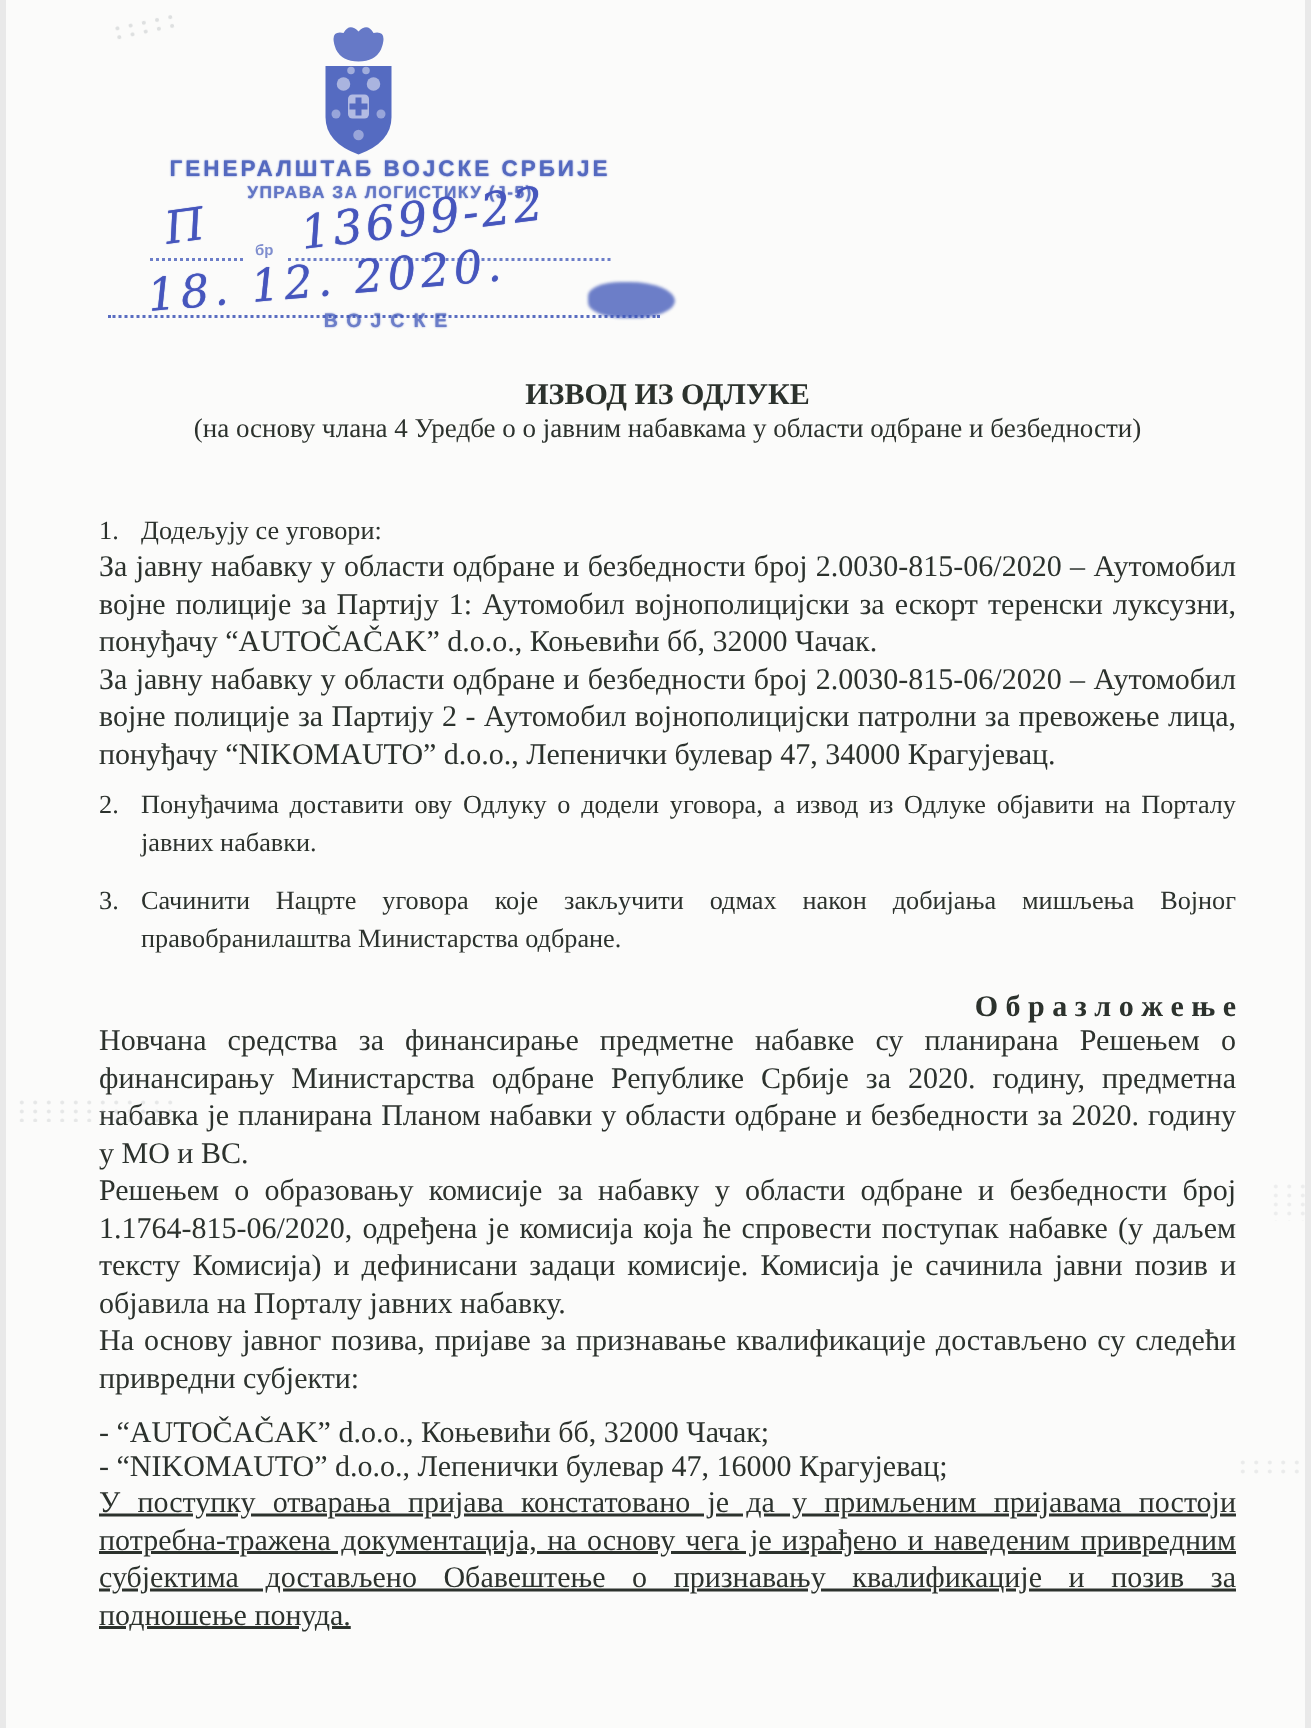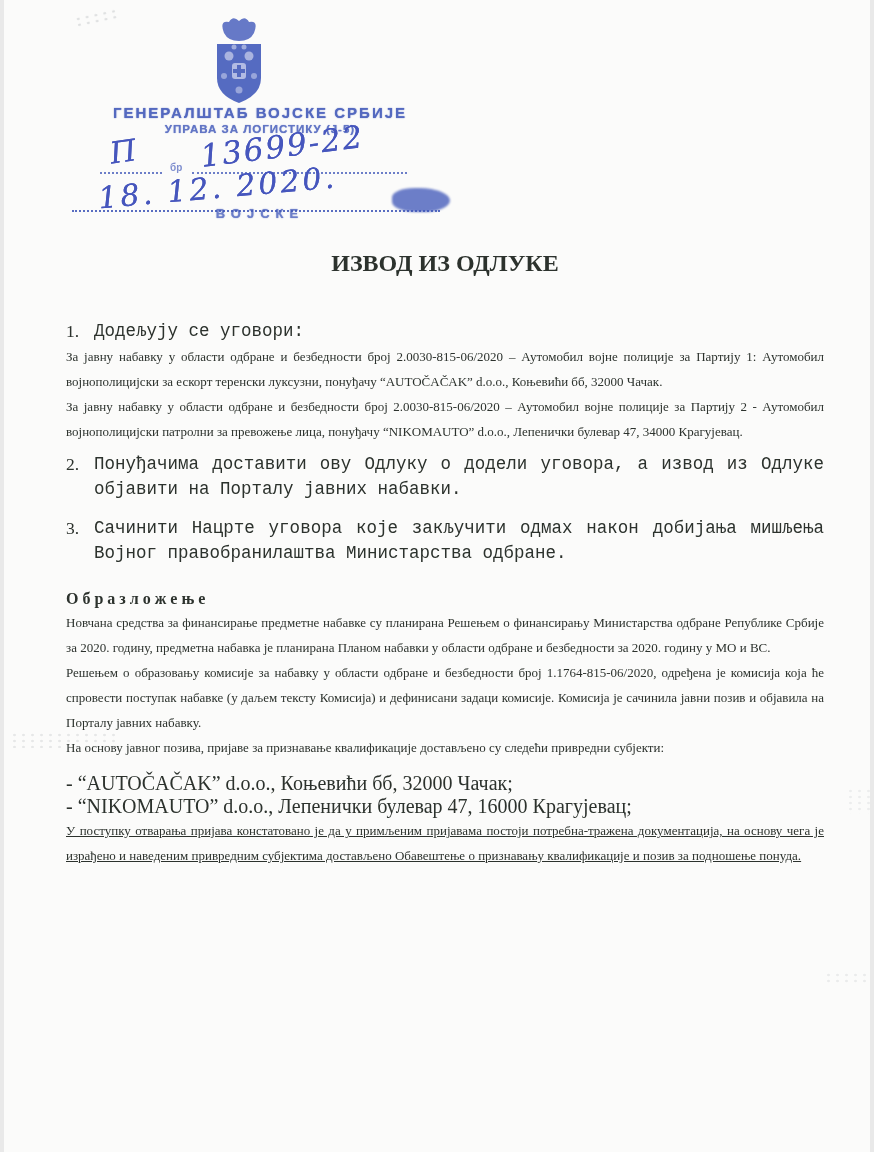--- a/index.html
+++ b/index.html
@@ -5,32 +5,32 @@
   html,body{margin:0;padding:0;background:#e9e9e9;}
   .page{
     position:relative;width:866px;height:1152px;margin:0 auto;
     background:var(--page-bg,#fbfbfa);overflow:hidden;
     font-family:"Liberation Serif","DejaVu Serif",serif;
     color:var(--text-color,#2c322d);
   }
   
   .content{position:absolute;left:62px;top:0;width:758px;}
   .title-block{margin-top:252px;text-align:center;line-height:22px;}
-  .t-bold{font-weight:bold;font-size:24px;}
+  .t-bold{font-weight:bold;font-size:20px;}
   .t-reg{font-size:18px;}
   .item{display:flex;font-size:17.5px;line-height:25px;}
   .item .num{flex:0 0 28px;}
-  .item .itext{flex:1;text-align:justify;font-family:Liberation Mono, monospace;}
+  .item .itext{flex:1;text-align:justify;}
   .item1{margin-top:45px;}
   .item2{margin-top:8px;}
   .item3{margin-top:14px;}
-  p.para{margin:0;text-align:justify;font-size:13px;line-height:25px;}
+  p.para{margin:0;text-align:justify;font-size:20px;line-height:25px;}
   .award1{margin-top:24px;}
   .award2{margin-top:10px;}
-  .rationale-heading{margin-top:22px;text-align:left;font-weight:bold;font-size:16px;line-height:22px;}
+  .rationale-heading{margin-top:22px;text-align:right;font-weight:bold;font-size:20px;line-height:22px;}
   .rp1{margin-top:18px;}
   .rp2{margin-top:2px;}
   .rp3{margin-top:10px;}
   .bidders{margin-top:12px;font-size:20px;line-height:23px;}
   .closing{margin-top:8px;line-height:24.5px;text-decoration:underline;}
   
   .stamp{position:absolute;left:88px;top:12px;width:336px;height:212px;color:var(--stamp-ink,#3d55b8);}
   .emblem{position:absolute;left:92px;top:4px;filter:blur(.4px);opacity:.92;}
   .stamp-org1{position:absolute;top:92px;left:0;width:100%;text-align:center;
     font-family:"Liberation Sans",sans-serif;font-weight:bold;font-size:15px;letter-spacing:2px;
@@ -97,20 +97,21 @@
     <span class="hw date-hw">18. 12. 2020.</span>
     <span class="dotted dot3"></span>
     <span class="ink-blob"></span>
     <div class="stamp-city">ВОЈСКЕ</div>
   </div>
 
   <div class="content">
 
     <div class="title-block">
       <div class="t-bold">ИЗВОД ИЗ ОДЛУКЕ</div>
+      <div class="t-reg">(на основу члана 4 Уредбе о о јавним набавкама у области одбране и безбедности)</div>
     </div>
 
     <div class="item item1">
       <span class="num">1.</span>
       <span class="itext">Додељују се уговори:</span>
     </div>
 
     <p class="para award1">За јавну набавку у области одбране и безбедности број 2.0030-815-06/2020 – Аутомобил војне полиције за Партију 1: Аутомобил војнополицијски за ескорт теренски луксузни, понуђачу “AUTOČAČAK” d.o.o., Коњевићи бб, 32000 Чачак.</p>
     <p class="para award2">За јавну набавку у области одбране и безбедности број 2.0030-815-06/2020 – Аутомобил војне полиције за Партију 2 - Аутомобил војнополицијски патролни за превожење лица, понуђачу “NIKOMAUTO” d.o.o., Лепенички булевар 47, 34000 Крагујевац.</p>
 

